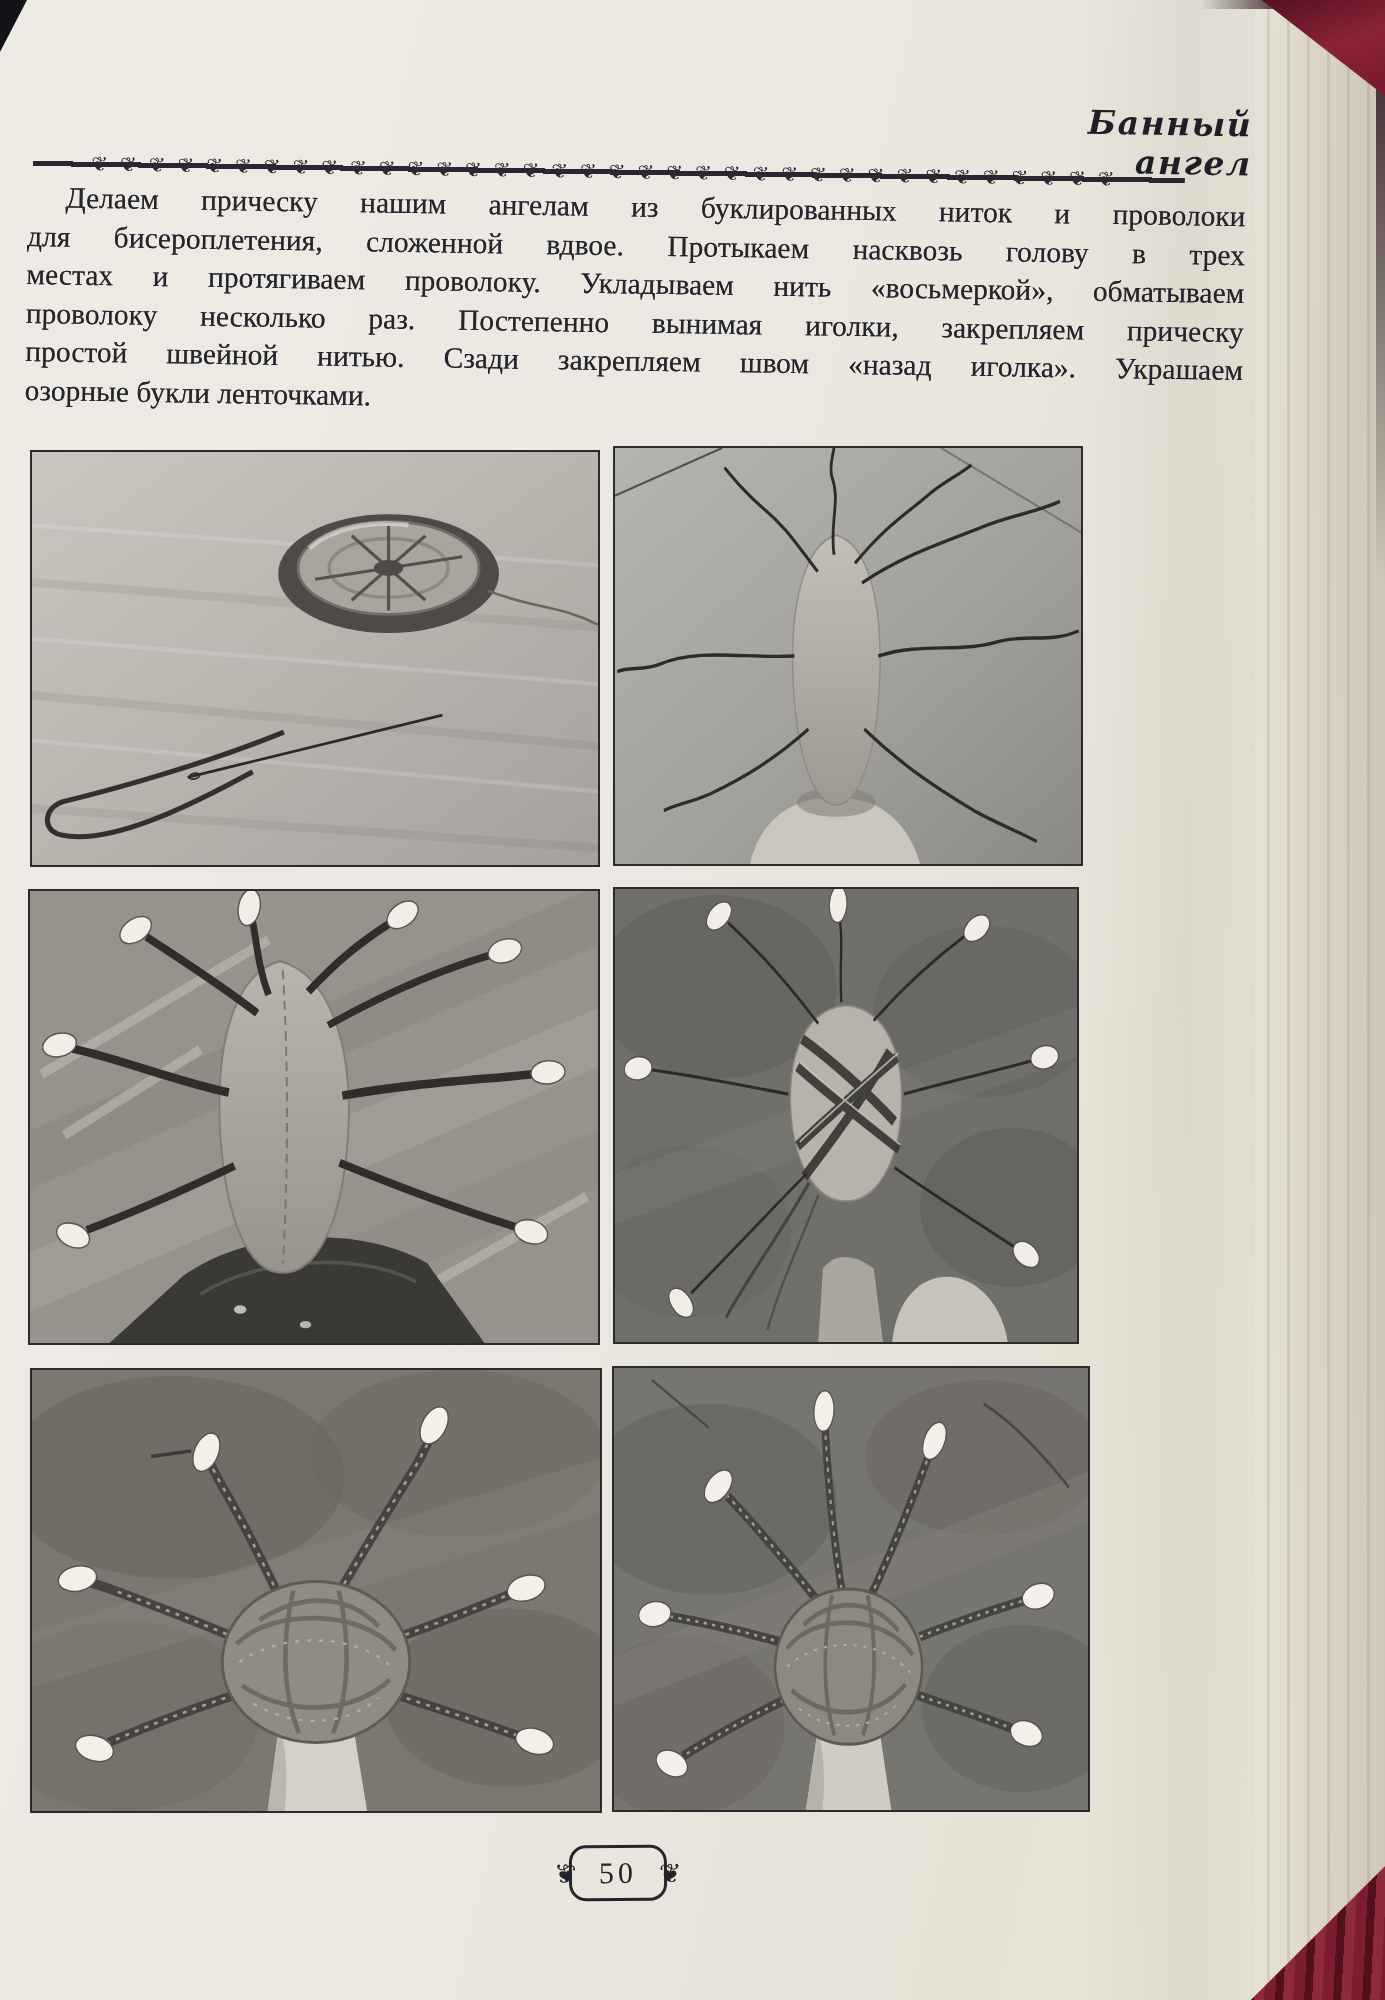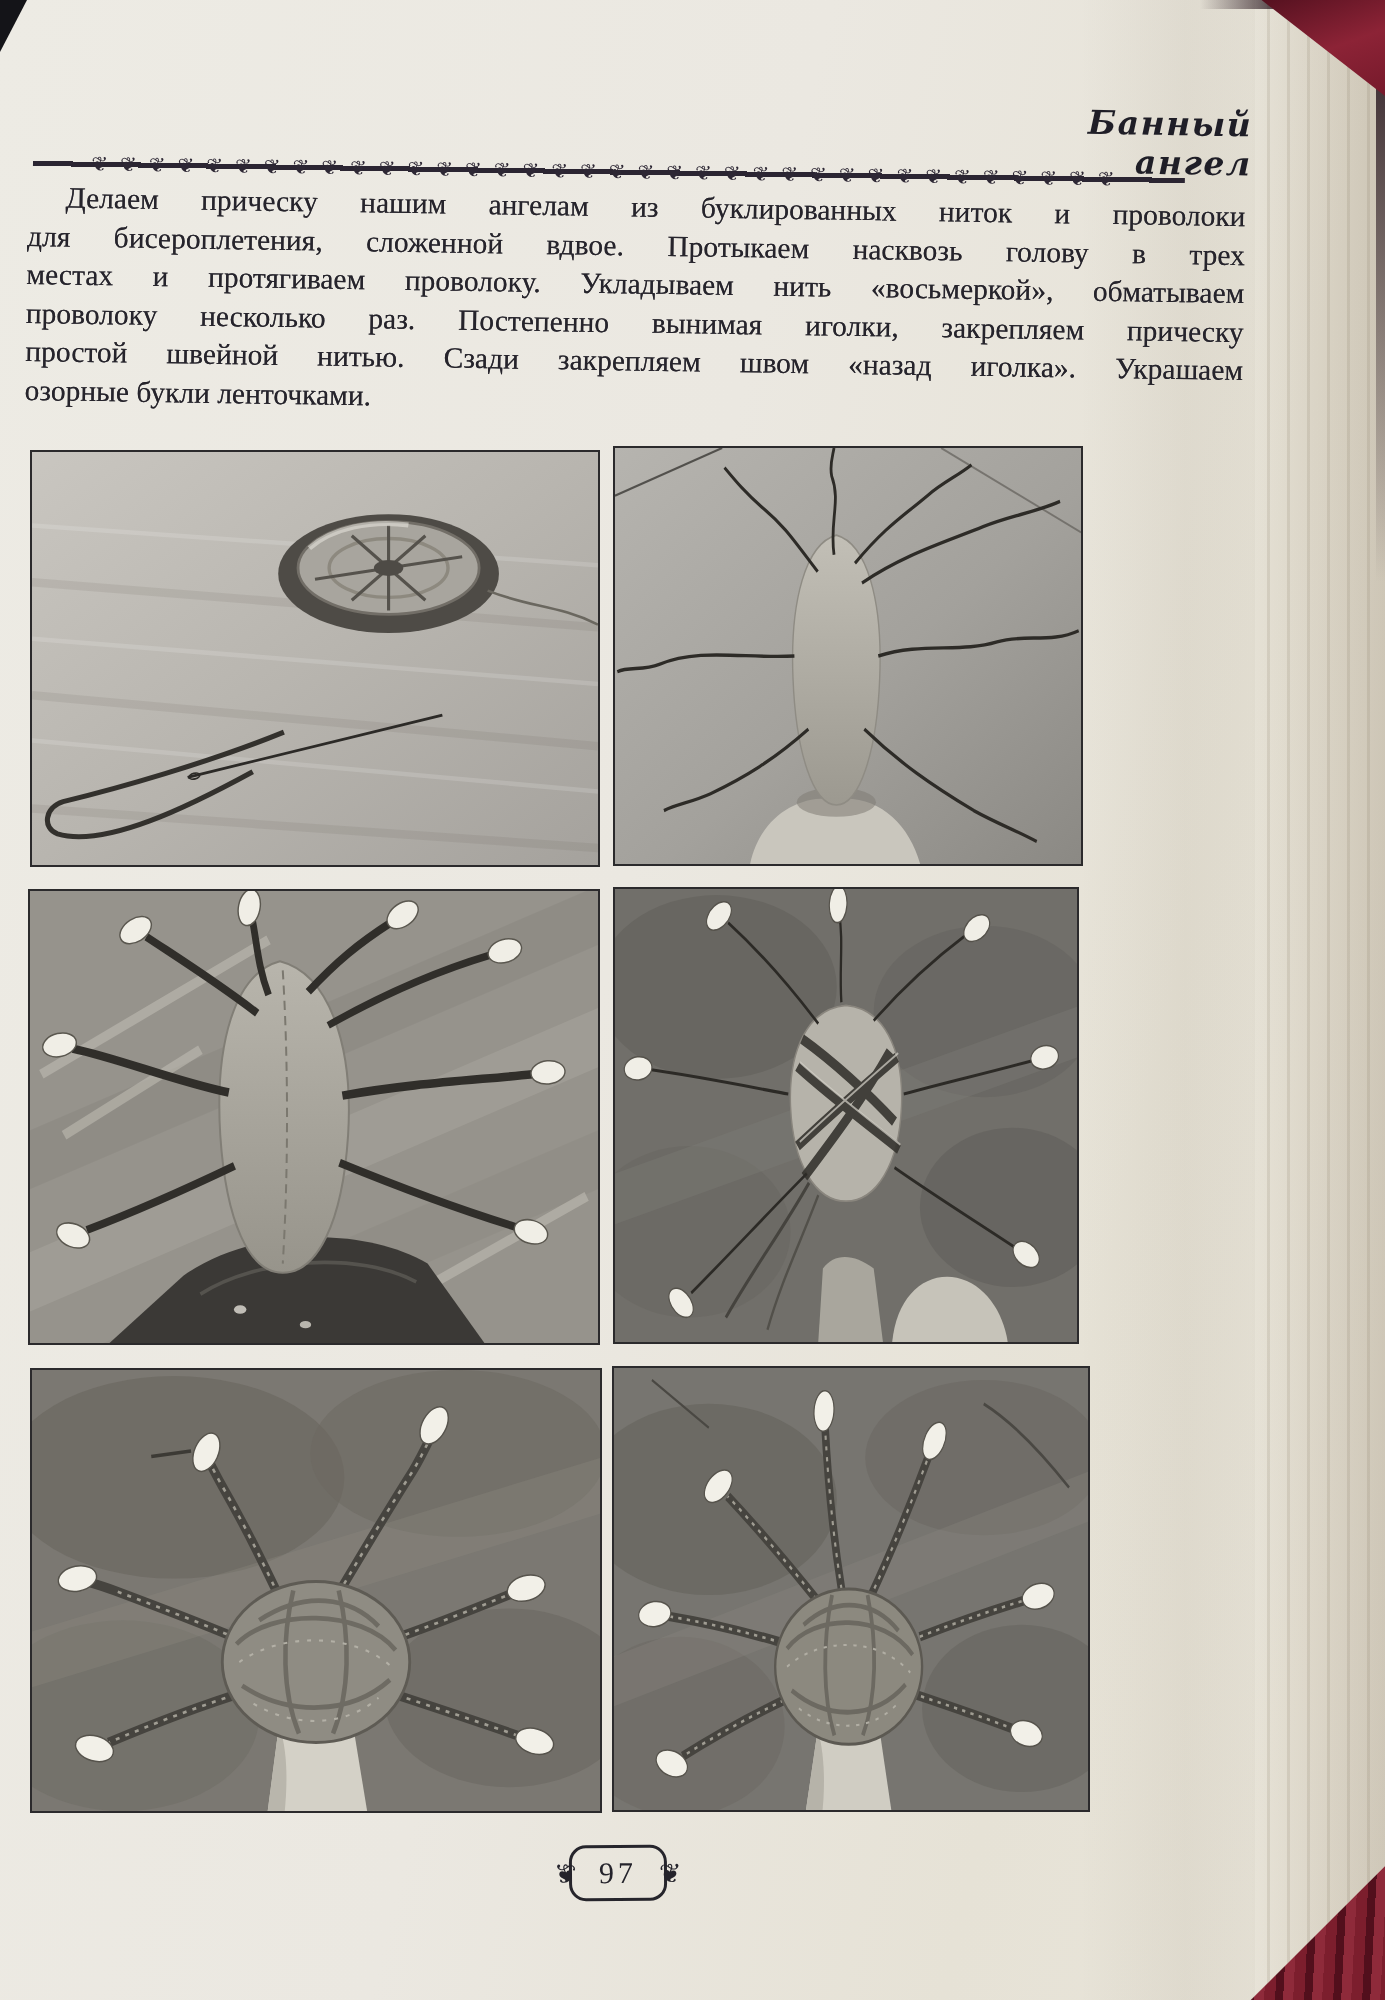--- a/index.html
+++ b/index.html
@@ -356,21 +356,21 @@
         <ellipse cx="8.6" cy="41.2" rx="3.4" ry="2.1" transform="rotate(-6 8.6 41.2)"></ellipse>
         <ellipse cx="89.5" cy="38.2" rx="3.4" ry="2.1" transform="rotate(-12 89.5 38.2)"></ellipse>
         <ellipse cx="12.2" cy="66.2" rx="3.4" ry="2.1" transform="rotate(18 12.2 66.2)"></ellipse>
         <ellipse cx="87" cy="61.2" rx="3.4" ry="2.1" transform="rotate(12 87 61.2)"></ellipse>
       </g>
     </svg>
   </div>
 
   <div class="pagenum">
     <span class="pn-orn left">❦</span>
-    <span class="pn-box">97</span>
+    <span class="pn-box">50</span>
     <span class="pn-orn right">❦</span>
   </div>
 
   <div class="edge-right"></div>
   <div class="edge-right-dark"></div>
   <div class="corner-tl"></div>
   <div class="top-strip"></div>
   <div class="corner-tr"></div>
   <div class="corner-br"></div>
 

